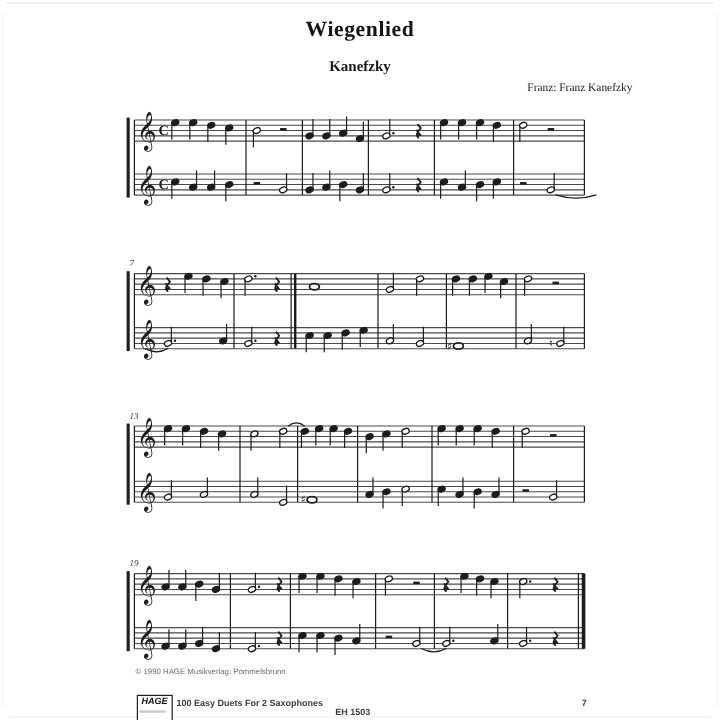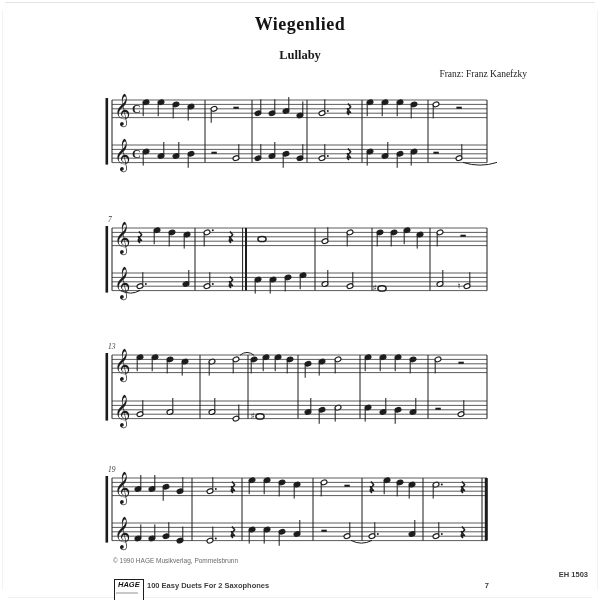--- a/index.html
+++ b/index.html
@@ -17,34 +17,34 @@
          font-family:"Liberation Serif",serif;font-weight:bold;font-size:12.5px;color:#1a1a1a;}
   .credit{position:absolute;top:69px;right:73px;font-family:"Liberation Serif",serif;
          font-size:9.5px;color:#222;}
   #score{position:absolute;top:0;left:0;width:600px;height:600px;}
   .copyright{position:absolute;top:557px;left:113px;font-size:6.5px;color:#6a6a6a;}
   .footer-logo{position:absolute;top:579px;left:114px;border:1px solid #1d1d1d;
          padding:1px 3px 15px 3px;font-style:italic;font-weight:bold;font-size:7.5px;
          color:#111;line-height:1;background:#fff;}
   .logo-sub{position:absolute;top:592px;left:116px;width:22px;height:1.5px;background:#c9c9c9;}
   .series{position:absolute;top:581px;left:147px;font-size:7.5px;font-weight:700;color:#3d3d3d;}
-  .catalog{position:absolute;top:570px;left:0;width:588px;text-align:right;
+  .catalog{position:absolute;top:589px;left:0;width:588px;text-align:center;
          font-size:7.5px;font-weight:700;color:#3d3d3d;}
   .pagenum{position:absolute;top:581px;right:111px;font-size:7.5px;font-weight:700;color:#3d3d3d;}
 </style>
 </head>
 <body>
 
 <div class="edge" id="edge-top"></div>
 <div class="edge" id="edge-bottom"></div>
 <div class="edge" id="edge-left"></div>
 <div class="edge" id="edge-right"></div>
 
 <div class="title">Wiegenlied</div>
-<div class="subtitle">Lullaby</div>
+<div class="subtitle">Kanefzky</div>
 <div class="credit">Franz: Franz Kanefzky</div>
 
 <div id="score"><svg width="600" height="600" viewBox="0 0 600 600">
       <g>
         <g>
           <line x1="112" x2="487" y1="100" y2="100" stroke="#4a4a4a" stroke-width="0.9"></line>
           <line x1="112" x2="487" y1="104.4" y2="104.4" stroke="#4a4a4a" stroke-width="0.9"></line>
           <line x1="112" x2="487" y1="108.8" y2="108.8" stroke="#4a4a4a" stroke-width="0.9"></line>
           <line x1="112" x2="487" y1="113.2" y2="113.2" stroke="#4a4a4a" stroke-width="0.9"></line>
           <line x1="112" x2="487" y1="117.6" y2="117.6" stroke="#4a4a4a" stroke-width="0.9"></line>

